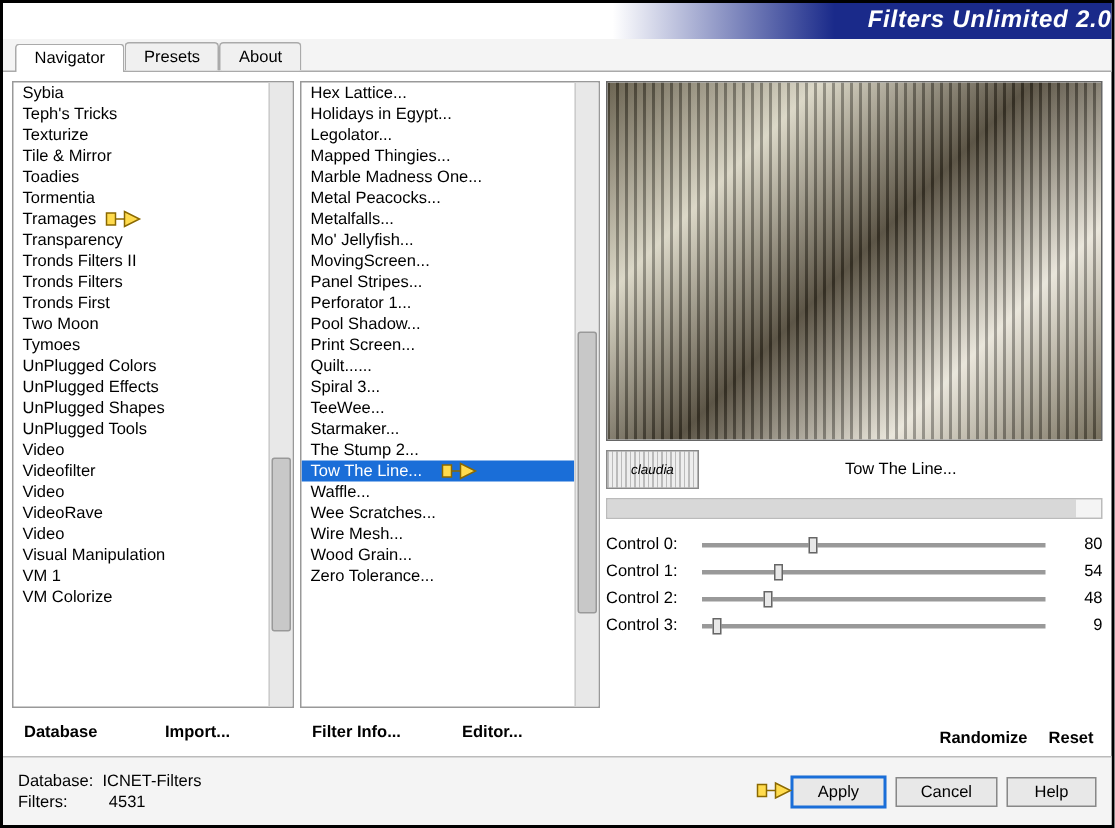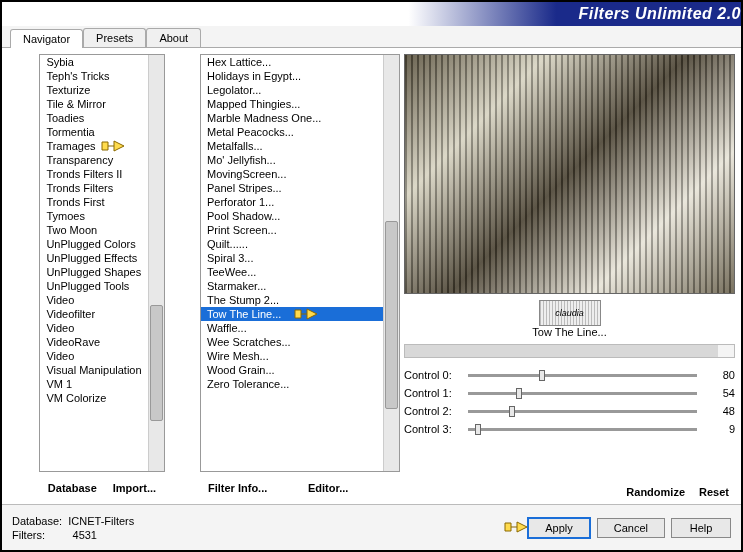--- a/index.html
+++ b/index.html
@@ -11,29 +11,29 @@
   .tab { padding: 3px 12px; border: 1px solid #aaa; border-bottom: none; background: #f0f0f0; font-size: 11px; cursor: pointer; border-radius: 3px 3px 0 0; margin-right: 0; }
   .tab.active { background: #fff; position: relative; top: 1px; z-index: 2; }
   .main { flex: 1; display: flex; padding: 6px; gap: 4px; overflow: hidden; }
   .col { display: flex; flex-direction: column; }
   .list-wrap { display: flex; border: 1px solid #999; background: #fff; flex: 1; overflow: hidden; }
   .list { flex: 1; overflow-y: auto; overflow-x: hidden; font-size: 11px; }
   .list-item { padding: 1px 6px; white-space: nowrap; cursor: pointer; }
   .list-item.sel { background: #1a6ed8; color: #fff; }
   .scrollbar { width: 16px; background: #e8e8e8; border-left: 1px solid #ccc; position: relative; flex-shrink: 0; }
   .sb-thumb { position: absolute; left: 1px; right: 1px; background: #c8c8c8; border: 1px solid #999; border-radius: 2px; }
-  .col1 { width: 188px; align-items: center; }
+  .col1 { width: 188px; }
   .col2 { width: 200px; }
   .col3 { flex: 1; }
   .btn-row { display: flex; gap: 0; padding-top: 6px; }
   .link-btn { font-weight: bold; font-size: 11px; padding: 4px 8px; cursor: pointer; flex: 1; text-align: left; }
   .preview-box { width: 100%; height: 240px; border: 1px solid #666; background: #fff; display: flex; align-items: center; justify-content: center; overflow: hidden; position: relative; }
   .preview-img { width: 100%; height: 100%; background: linear-gradient(135deg, #5a523e 0%, #d8d4c2 25%, #4a4232 50%, #e8e4d8 75%, #6a624e 100%); position: relative; }
   .preview-stripes { position: absolute; inset: 0; background: repeating-linear-gradient(to right, rgba(0,0,0,0.3) 0px, rgba(0,0,0,0.3) 2px, rgba(255,255,255,0.1) 2px, rgba(255,255,255,0.1) 6px); }
-  .filter-name-row { display: flex; align-items: center; padding: 6px 0; flex-direction: column; }
+  .filter-name-row { display: flex; align-items: center; padding: 6px 0; }
   .watermark { width: 62px; height: 26px; background: repeating-linear-gradient(to right, #bbb 0, #bbb 1px, #eee 1px, #eee 3px); border: 1px solid #888; font-size: 9px; display: flex; align-items: center; justify-content: center; font-style: italic; }
   .filter-name { flex: 1; text-align: center; font-size: 11px; }
   .progress-bar { width: 100%; height: 14px; background: linear-gradient(to right, #d8d8d8 0%, #d8d8d8 95%, #f4f4f4 95%); border: 1px solid #bbb; margin-bottom: 8px; }
   .slider-row { display: flex; align-items: center; padding: 1px 0; font-size: 11px; height: 18px; }
   .slider-label { width: 56px; }
   .slider-track { flex: 1; height: 3px; background: #999; margin: 0 8px; position: relative; }
   .slider-thumb { position: absolute; top: -4px; width: 6px; height: 11px; background: #e8e8e8; border: 1px solid #666; }
   .slider-value { width: 30px; text-align: right; }
   .right-btn-row { display: flex; justify-content: flex-end; gap: 14px; margin-top: auto; padding: 6px 6px 0 0; }
   .right-link { font-weight: bold; font-size: 11px; cursor: pointer; }
@@ -96,24 +96,24 @@
             <div class="item-wrap">
               <div class="list-item">Tronds Filters II</div>
             </div>
             <div class="item-wrap">
               <div class="list-item">Tronds Filters</div>
             </div>
             <div class="item-wrap">
               <div class="list-item">Tronds First</div>
             </div>
             <div class="item-wrap">
+              <div class="list-item">Two Moon</div>
+            </div>
+            <div class="item-wrap">
               <div class="list-item">Tymoes</div>
-            </div>
-            <div class="item-wrap">
-              <div class="list-item">Two Moon</div>
             </div>
             <div class="item-wrap">
               <div class="list-item">UnPlugged Colors</div>
             </div>
             <div class="item-wrap">
               <div class="list-item">UnPlugged Effects</div>
             </div>
             <div class="item-wrap">
               <div class="list-item">UnPlugged Shapes</div>
             </div>

